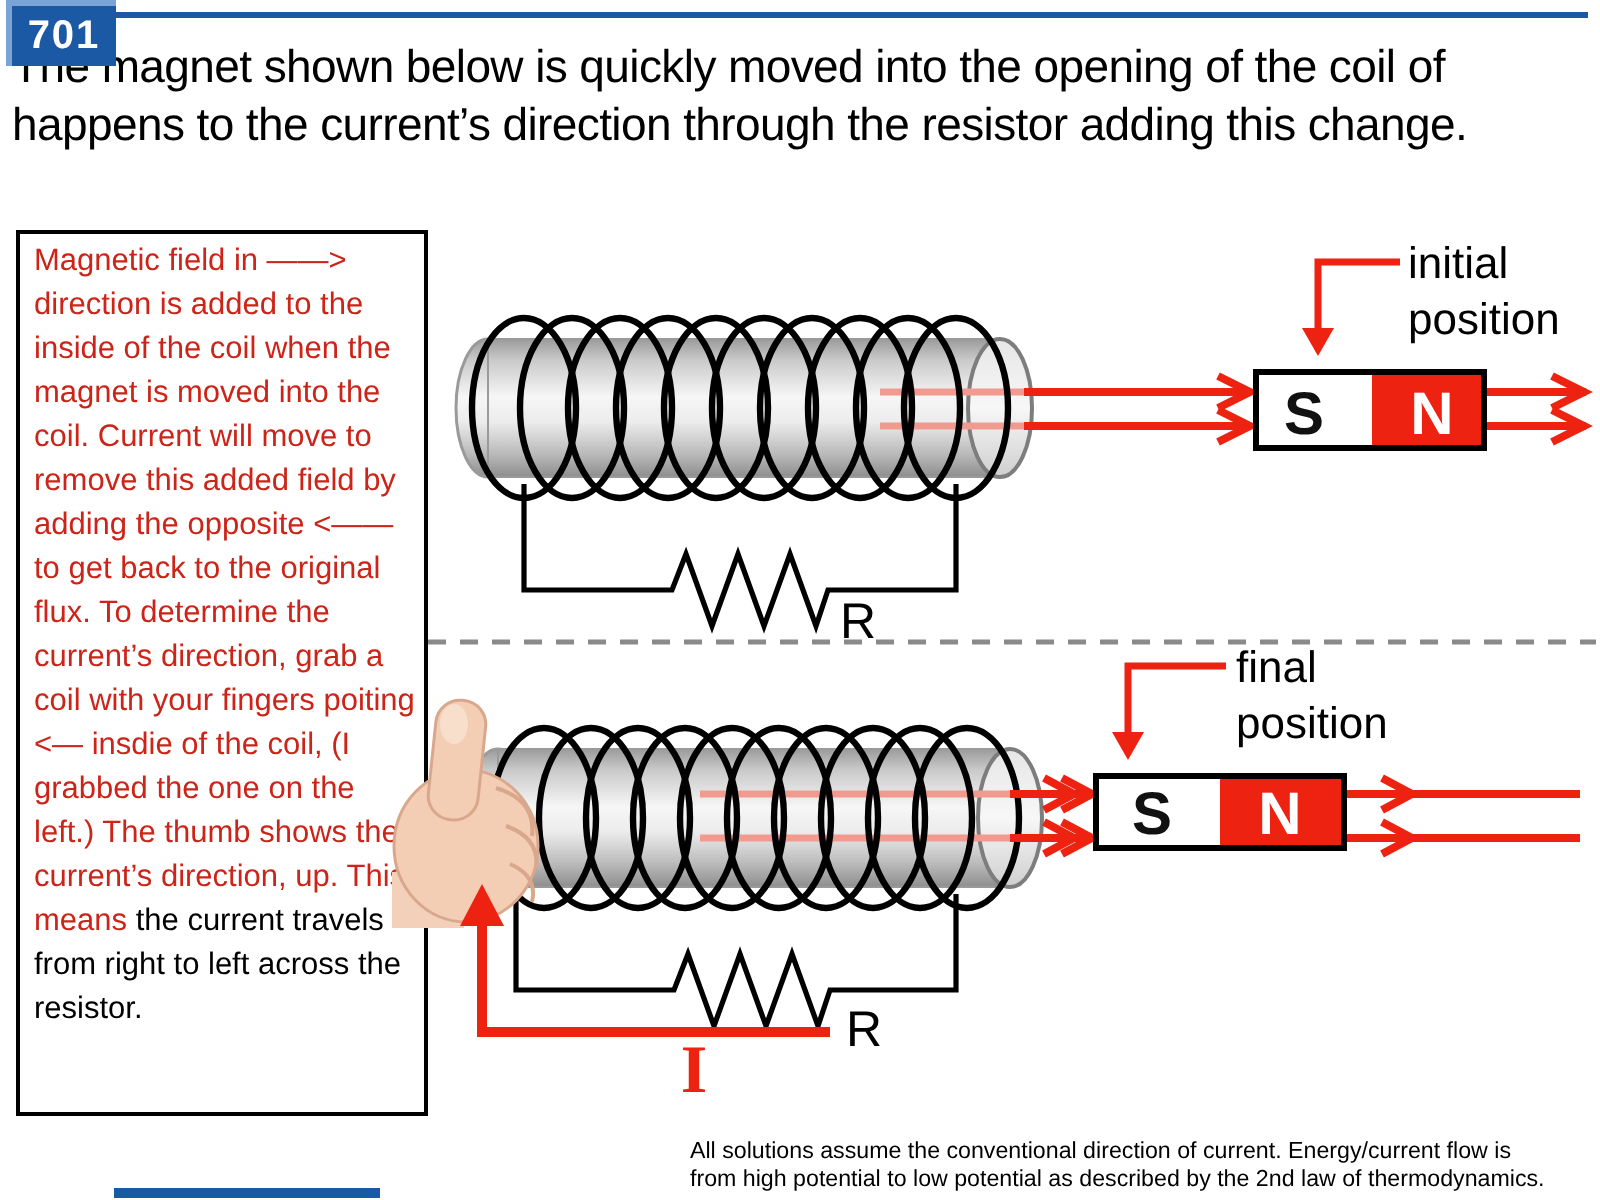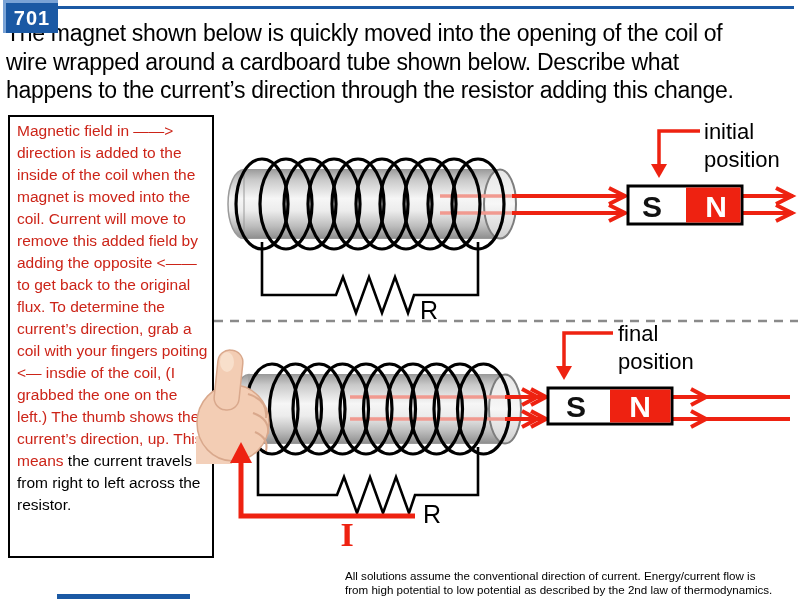--- a/index.html
+++ b/index.html
@@ -34,21 +34,20 @@
 <div class="page">
 
   <div class="badge">
     <span>701</span>
   </div>
   <div class="top-rule"></div>
   <div class="bottom-rule"></div>
 
   <div class="title">
     <div>The magnet shown below is quickly moved into the opening of the coil of</div>
-    <div>wire wrapped around a cardboard tube shown below. Describe what</div>
     <div>happens to the current’s direction through the resistor adding this change.</div>
   </div>
 
   <div class="answer-box">
     <span class="red">Magnetic field in ——&gt; direction is added to the inside of the coil when the magnet is moved into the coil. Current will move to remove this added field by adding the opposite &lt;—— to get back to the original flux. To determine the current’s direction, grab a coil with your fingers poiting &lt;— insdie of the coil, (I grabbed the one on the left.) The thumb shows the current’s direction, up. This means</span><span class="blk"> the current travels from right to left across the resistor.</span>
   </div>
 
   <div class="footnote">
     <div>All solutions assume the conventional direction of current. Energy/current flow is</div>
     <div>from high potential to low potential as described by the 2nd law of thermodynamics.</div>

